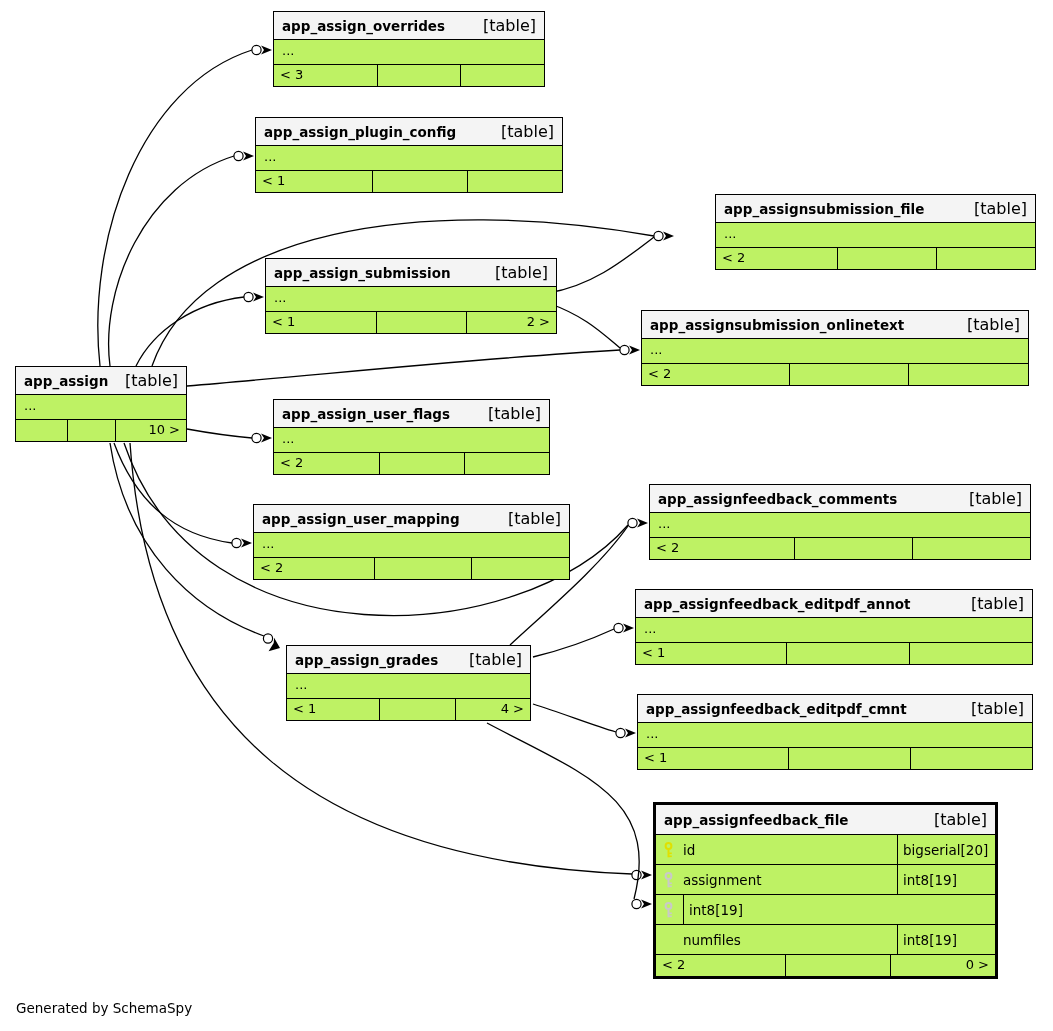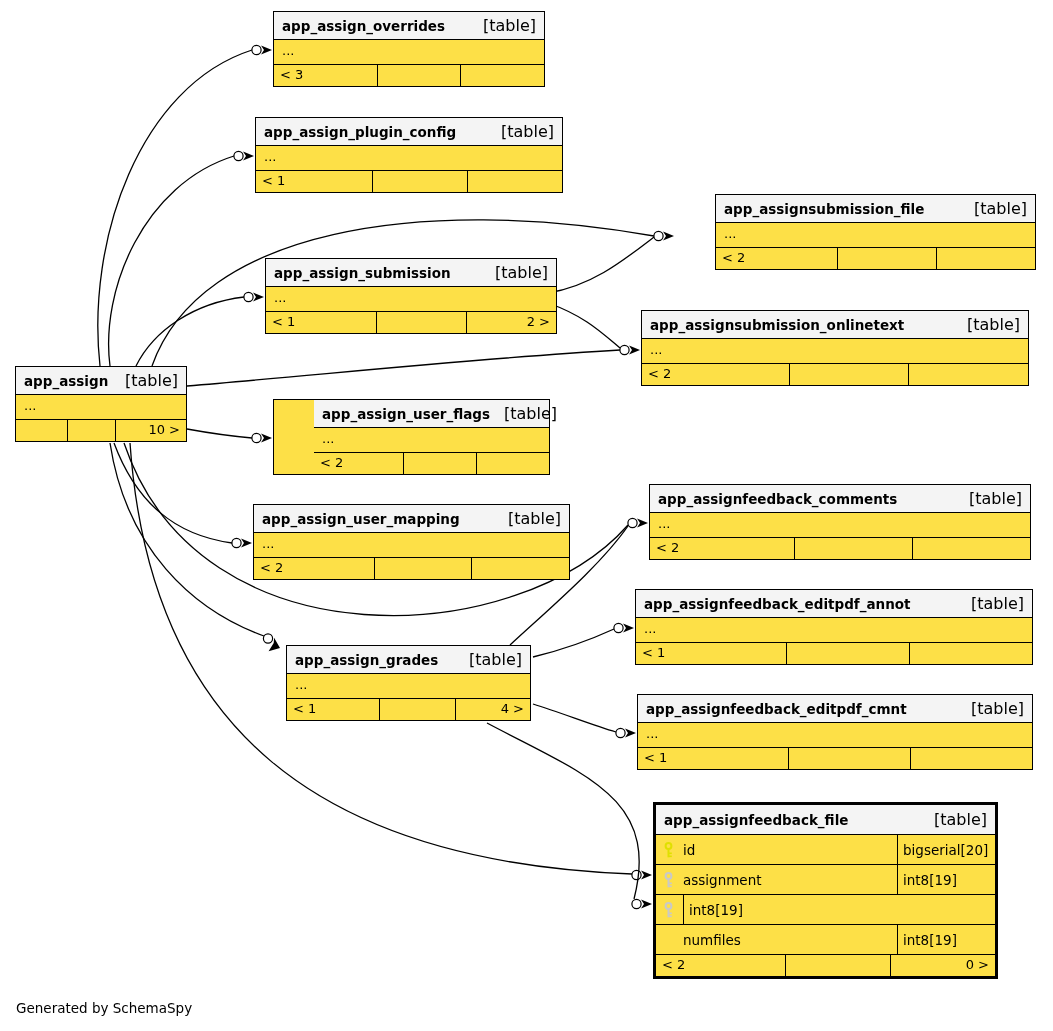--- a/index.html
+++ b/index.html
@@ -3,21 +3,21 @@
 <meta charset="utf-8">
 <style>
   html,body { margin:0; padding:0; background:#ffffff; }
   body { font-family:"DejaVu Sans","Liberation Sans",sans-serif; color:#000; }
   .canvas { position:relative; width:1053px; height:1031px; background:#fff; overflow:hidden; }
   .edges { position:absolute; left:0; top:0; }
   .edges path { fill:none; stroke:#000; stroke-width:1.3px; }
   .edges circle { fill:#fff; stroke:#000; stroke-width:1.2px; }
   .edges polygon { fill:#000; stroke:none; }
 
-  .tbl { position:absolute; box-sizing:border-box; background:#fde047;
+  .tbl { position:absolute; box-sizing:border-box; background:#bef264;
          border:1.6px solid #000; font-size:13px; }
   .thead { background:#f4f4f4; border-bottom:1.6px solid #000;
            display:flex; justify-content:space-between; align-items:baseline;
            padding:4px 8px 4px 8px; }
   .tname { font-weight:bold; font-size:13.5px; white-space:nowrap; }
   .ttag  { font-size:16px; margin-left:14px; white-space:nowrap; }
   .tdots { padding:3px 8px 5px 8px; font-size:13px; line-height:16px; }
   .tfoot { border-top:1px solid #000; display:flex; font-size:13px; }
   .fc    { box-sizing:border-box; padding:2px 6px 3px 6px; min-height:21px; }
   .fl    { width:38%; }
@@ -171,21 +171,21 @@
       <span class="ttag">[table]</span>
     </div>
     <div class="tdots">...</div>
     <div class="tfoot">
       <span class="fc fl" style="width:30%"></span>
       <span class="fc fm" style="width:28%"></span>
       <span class="fc fr" style="width:42%">10 &gt;</span>
     </div>
   </div>
 
-  <div class="tbl" style="left:273px;top:399px;width:277px;padding-left:40px;">
+  <div class="tbl" style="left:273px;top:399px;width:277px;">
     <div class="thead">
       <span class="tname">app_assign_user_flags</span>
       <span class="ttag">[table]</span>
     </div>
     <div class="tdots">...</div>
     <div class="tfoot">
       <span class="fc fl">&lt; 2</span>
       <span class="fc fm"></span>
       <span class="fc fr"></span>
     </div>

